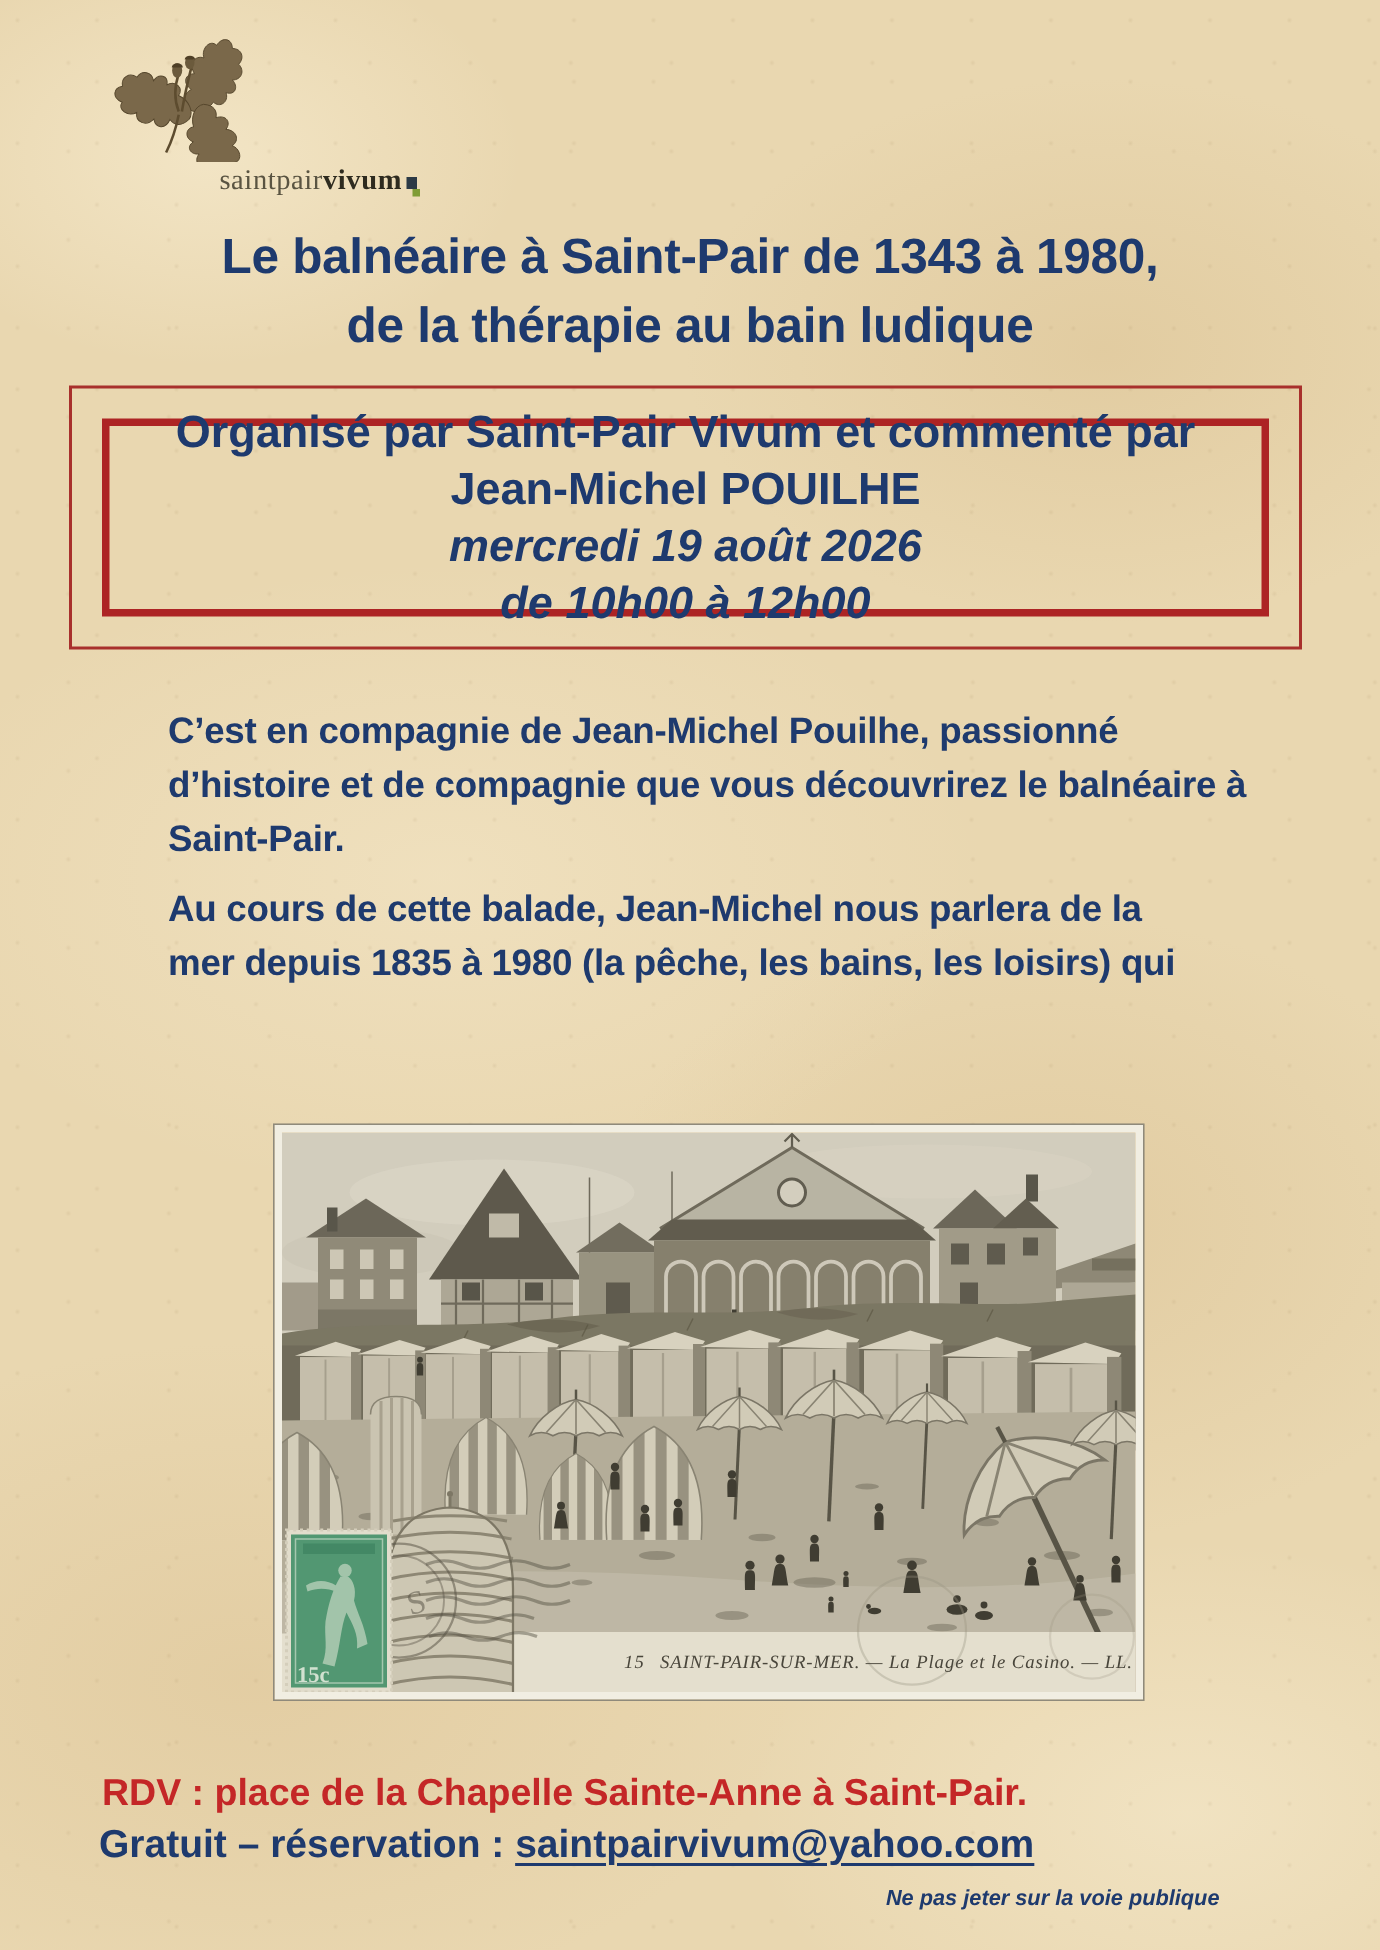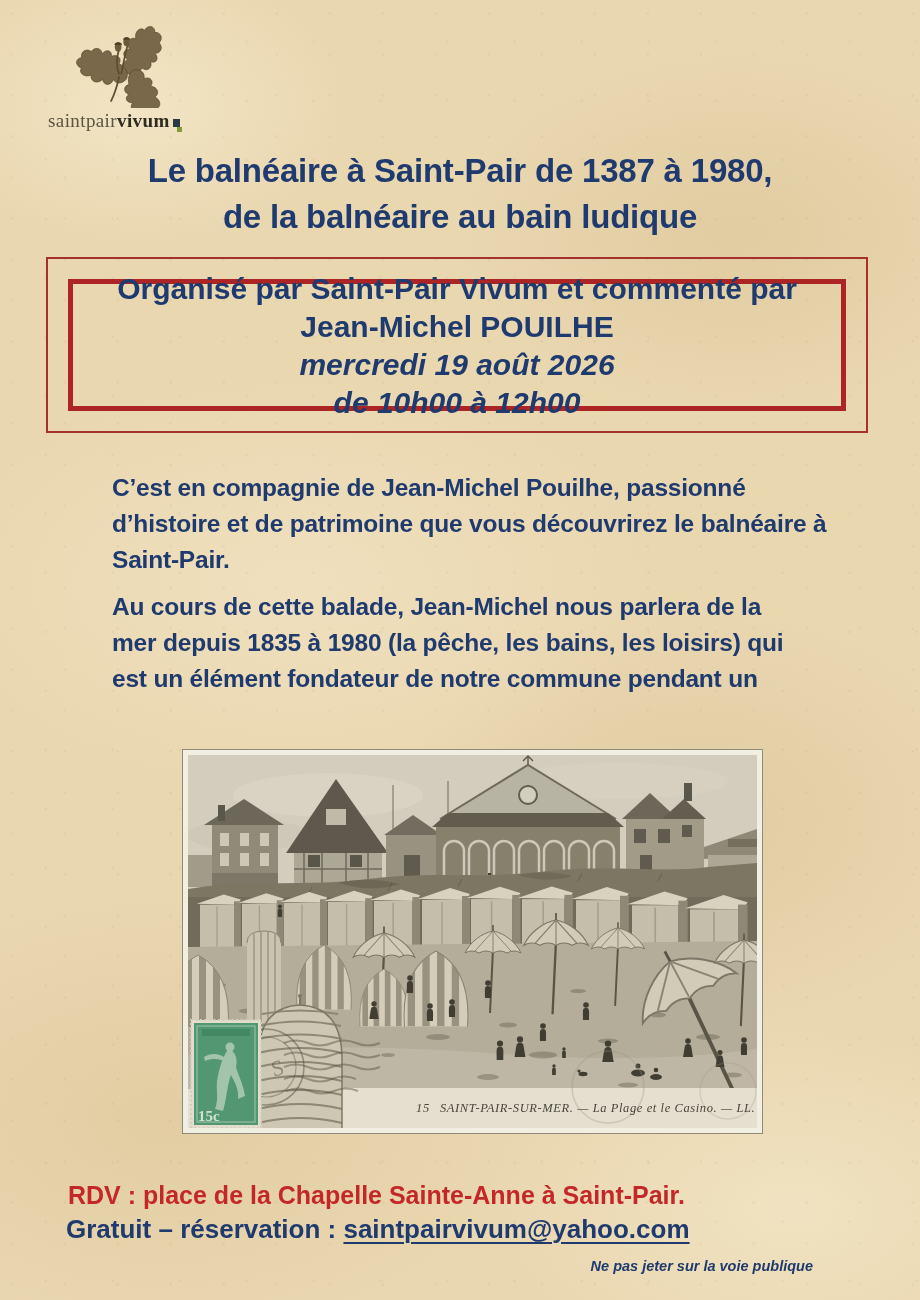--- a/index.html
+++ b/index.html
@@ -13,21 +13,21 @@
       radial-gradient(ellipse 300px 200px at 15% 8%, rgba(250,240,214,.55), transparent 70%),
       radial-gradient(ellipse 400px 260px at 80% 18%, rgba(212,183,132,.35), transparent 70%),
       radial-gradient(ellipse 520px 300px at 32% 45%, rgba(248,236,208,.42), transparent 70%),
       radial-gradient(ellipse 430px 300px at 76% 63%, rgba(208,178,128,.30), transparent 70%),
       radial-gradient(ellipse 520px 320px at 18% 86%, rgba(212,182,132,.30), transparent 70%),
       radial-gradient(ellipse 420px 260px at 86% 93%, rgba(250,240,214,.45), transparent 70%);
     background-size:53px 41px, 67px 59px, auto, auto, auto, auto, auto, auto;
   }
   .logo{position:absolute;left:48px;top:26px;width:230px;}
   .logo-leaf{display:block;margin-left:8px;}
-  .logo-text{font-family:"Liberation Serif",serif;font-size:19px;color:#5a5442;letter-spacing:.4px;margin-top:2px;white-space:nowrap;}
+  .logo-text{font-family:"Liberation Serif",serif;font-size:19px;color:#5a5442;letter-spacing:.4px;margin-top:2px;white-space:nowrap;text-align:right;}
   .logo-text b{color:#2e2b1f;}
   .logo-mark{display:inline-block;width:7px;height:8px;background:#2c3a46;margin-left:3px;position:relative;top:0;}
   .logo-mark::after{content:"";position:absolute;right:-2px;bottom:-5px;width:5px;height:5px;background:#7f9c35;}
   .title{position:absolute;left:0;right:0;top:148px;margin:0;text-align:center;
     font-size:33px;font-weight:bold;color:#1e3a6e;line-height:46px;letter-spacing:-.2px;}
   .event-box-outer{position:absolute;left:46px;top:257px;width:822px;height:176px;box-sizing:border-box;
     border:2px solid #a8302c;padding:20px;}
   .event-box{box-sizing:border-box;width:100%;height:100%;border:5px solid #ad2424;
     display:flex;flex-direction:column;justify-content:center;align-items:center;padding-top:2px;}
   .box-line{font-size:30px;font-weight:bold;color:#1e3a6e;line-height:38px;text-align:center;white-space:nowrap;}
@@ -68,42 +68,41 @@
         <ellipse cx="57" cy="20" rx="3.2" ry="4.6" fill="#6b5a3c"></ellipse>
         <ellipse cx="65" cy="15" rx="3" ry="4.2" fill="#6b5a3c"></ellipse>
         <path d="M53.6,18 a3.5,2.6 0 0 1 7,0 Z" fill="#4e3f26"></path>
         <path d="M61.8,13 a3.3,2.4 0 0 1 6.6,0 Z" fill="#4e3f26"></path>
       </g>
     </svg>
     <div class="logo-text"><span>saintpair</span><b>vivum</b><span class="logo-mark"></span></div>
   </div>
 
   <h1 class="title">
-    <span>Le balnéaire à Saint-Pair de 1387 à 1980,</span><br>
-    <span>de la balnéaire au bain ludique</span>
+    <span>Le balnéaire à Saint-Pair de 1343 à 1980,</span><br>
+    <span>de la thérapie au bain ludique</span>
   </h1>
 
   <div class="event-box-outer">
     <div class="event-box">
       <div class="box-line">Organisé par Saint-Pair Vivum et commenté par</div>
       <div class="box-line">Jean-Michel POUILHE</div>
       <div class="box-line it">mercredi 19 août 2026</div>
       <div class="box-line it">de 10h00 à 12h00</div>
     </div>
   </div>
 
   <div class="para p1">
     <div class="pline">C’est en compagnie de Jean-Michel Pouilhe, passionné</div>
-    <div class="pline">d’histoire et de patrimoine que vous découvrirez le balnéaire à</div>
+    <div class="pline">d’histoire et de compagnie que vous découvrirez le balnéaire à</div>
     <div class="pline">Saint-Pair.</div>
   </div>
   <div class="para p2">
     <div class="pline">Au cours de cette balade, Jean-Michel nous parlera de la</div>
     <div class="pline">mer depuis 1835 à 1980 (la pêche, les bains, les loisirs) qui</div>
-    <div class="pline">est un élément fondateur de notre commune pendant un</div>
   </div>
 
   <div class="postcard">
     <svg viewBox="0 0 569 373">
       <defs>
         <g id="cabin">
           <polygon points="-4,1 28,-10 48,-4 44,2" fill="#ddd8c6"></polygon>
           <rect x="0" y="2" width="40" height="50" fill="#c9c3b1"></rect>
           <rect x="40" y="-2" width="8" height="54" fill="#8f8a79"></rect>
           <line x1="20" y1="4" x2="20" y2="52" stroke="#a8a291" stroke-width="1.5"></line>

